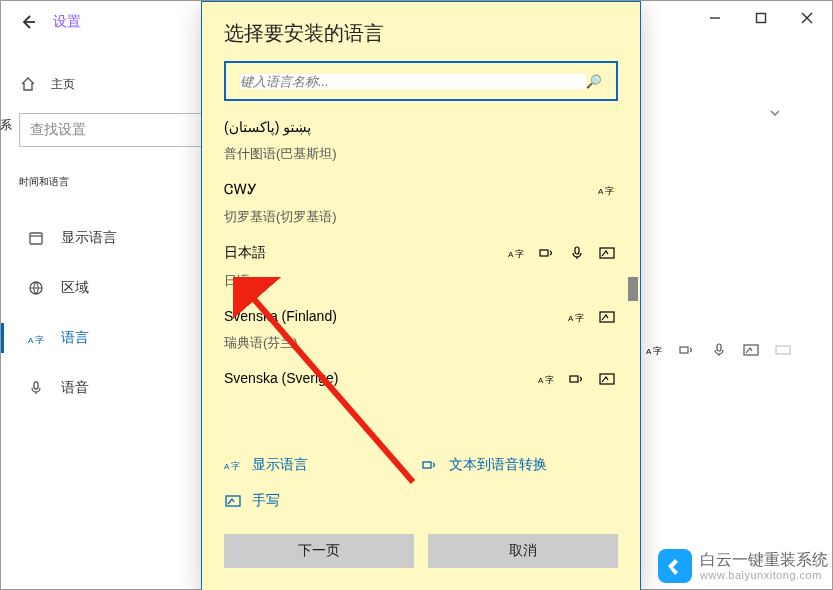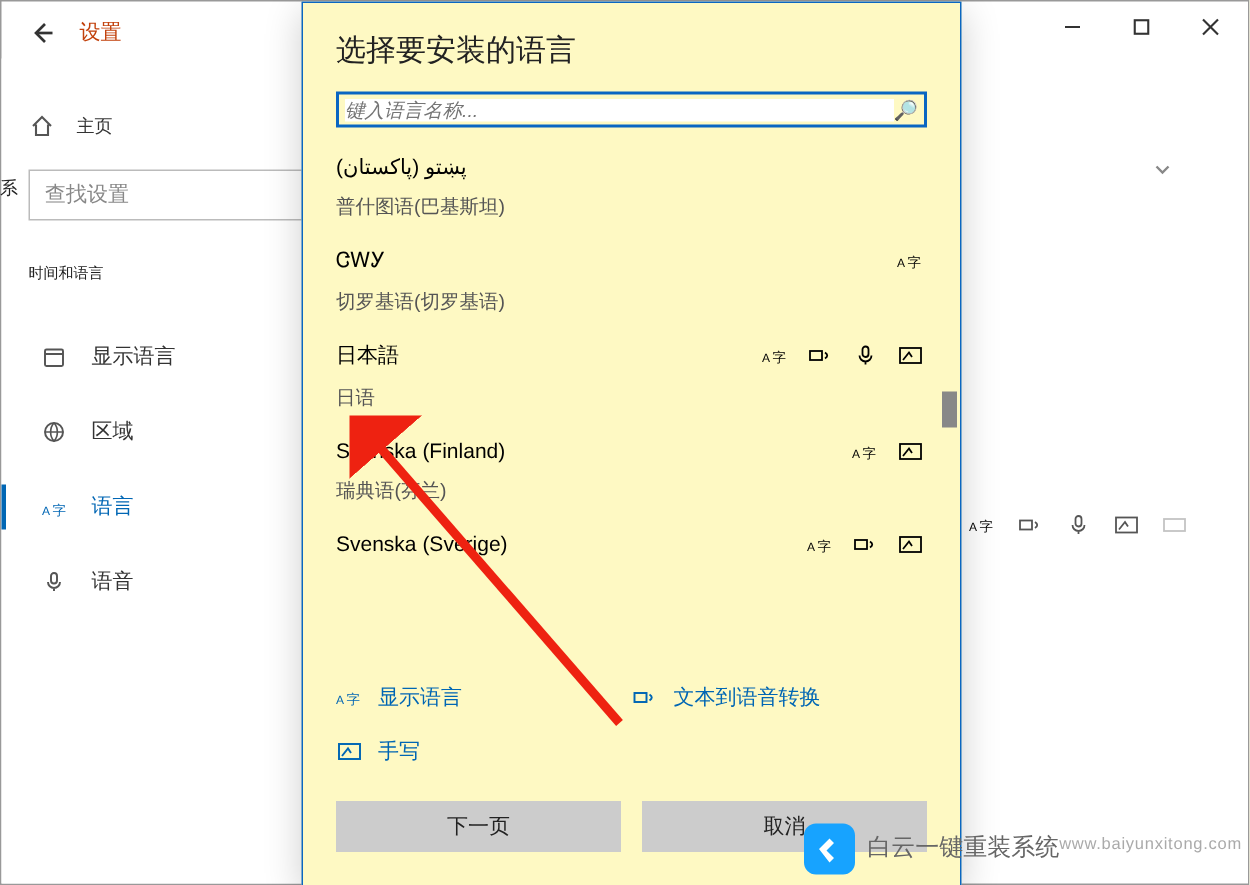--- a/index.html
+++ b/index.html
@@ -43,21 +43,21 @@
     gap: 16px;
     padding-left: 18px;
     margin-top: -30px;
     height: 34px;
   }
   .arrow-left {
     width: 18px; height: 18px;
     display: inline-flex; align-items:center; justify-content:center;
   }
   .arrow-left svg { width:16px; height:16px; }
-  .settings-title { font-size: 14px; color:#c2410c; }
+  .settings-title { font-size: 14px; color:#8b5cf6; }
   
   .main {
     display: flex;
     flex-direction: row;
     height: calc(590px - 40px);
   }
   .left-col {
     width: 215px;
     padding: 14px 14px 0 18px;
     background: #fff;
@@ -152,24 +152,24 @@
     flex-direction: column;
   }
   .modal-title {
     padding: 18px 22px 10px 22px;
     font-size: 20px;
     color:#222;
   }
   .lang-search {
     margin: 4px 22px 4px 22px;
     border: 2px solid #0a66c2;
-    height: 24px;
+    height: 40px;
     display: flex;
     align-items: center;
-    padding: 0 4px;
+    padding: 0 14px;
   }
   .lang-search input {
     flex:1;
     border:none;
     outline:none;
     font-size: 13px;
     font-style: italic;
     color:#888;
   }
   .lang-search .search-icon {
@@ -243,21 +243,21 @@
     font-size: 16px;
     color:#666;
   }
   .watermark .wm-badge {
     width: 34px; height:34px;
     background:#17a3ff;
     border-radius:8px;
     display:flex; align-items:center; justify-content:center;
     color:#fff;
   }
-  .watermark .wm-text { display:flex; flex-direction:row; line-height:1.1; }
+  .watermark .wm-text { display:flex; flex-direction:column; line-height:1.1; }
   .watermark .wm-sub { font-size: 11px; color:#aaa; letter-spacing:.5px;}
   
   .red-arrow {
     position:absolute;
     left: 232px;
     top: 276px;
     width: 200px;
     height: 210px;
     pointer-events:none;
   }

